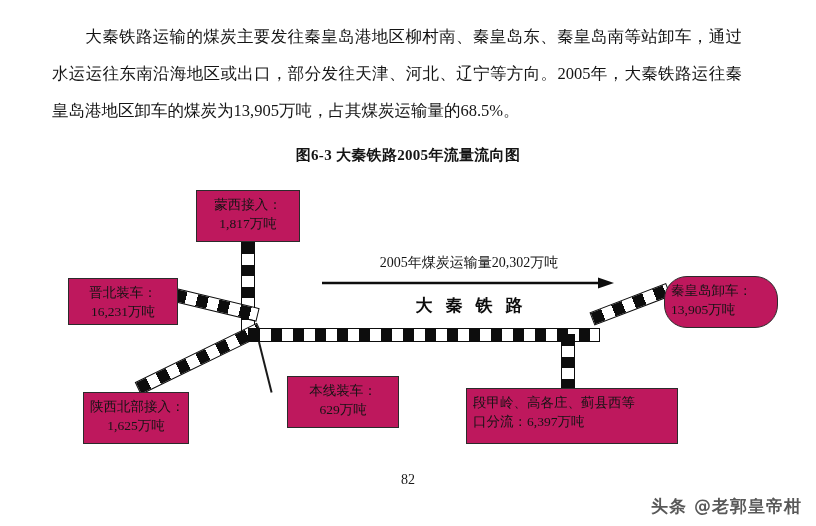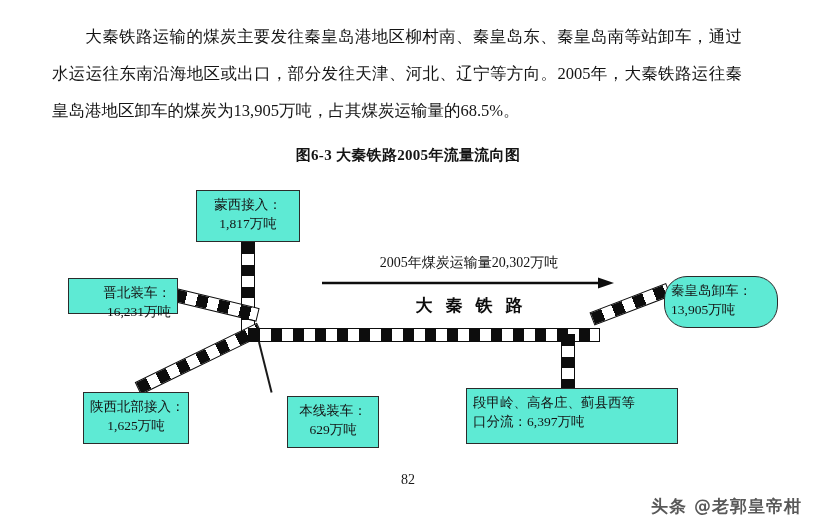--- a/index.html
+++ b/index.html
@@ -49,36 +49,36 @@
     left: 0;
     top: 170px;
     width: 816px;
     height: 295px;
   }
 
   
   .dbox {
     position: absolute;
     border: 1.4px solid #2b2b2b;
-    background: #5eead4;
+    background: #be185d;
     box-sizing: border-box;
     font-size: 13.5px;
     line-height: 19px;
     color: #141414;
     padding: 4px 6px 4px 6px;
     z-index: 6;
     white-space: nowrap;
   }
   .dbox .l1, .dbox .l2 { display: block; }
 
   #box-mengxi      { left: 196px; top: 20px;  width: 104px; height: 52px; text-align: center; }
-  #box-jinbei      { left: 68px;  top: 108px; width: 110px; height: 36px; text-align: right; }
+  #box-jinbei      { left: 68px;  top: 108px; width: 110px; height: 47px; text-align: center; }
   #box-qinhuangdao { left: 664px; top: 106px; width: 114px; height: 52px; text-align: left; border-radius: 23px; }
   #box-shaanxi     { left: 83px;  top: 222px; width: 106px; height: 52px; text-align: center; }
-  #box-benxian     { left: 287px; top: 226px; width: 92px;  height: 52px; text-align: center; }
+  #box-benxian     { left: 287px; top: 206px; width: 112px;  height: 52px; text-align: center; }
   #box-duanjialing { left: 466px; top: 218px; width: 212px; height: 56px; text-align: left; }
 
   
   .rail {
     position: absolute;
     border: 1.5px solid #0d0d0d;
     box-sizing: border-box;
     background-image: repeating-linear-gradient(
         90deg,
         #0d0d0d 0px, #0d0d0d 11px,

